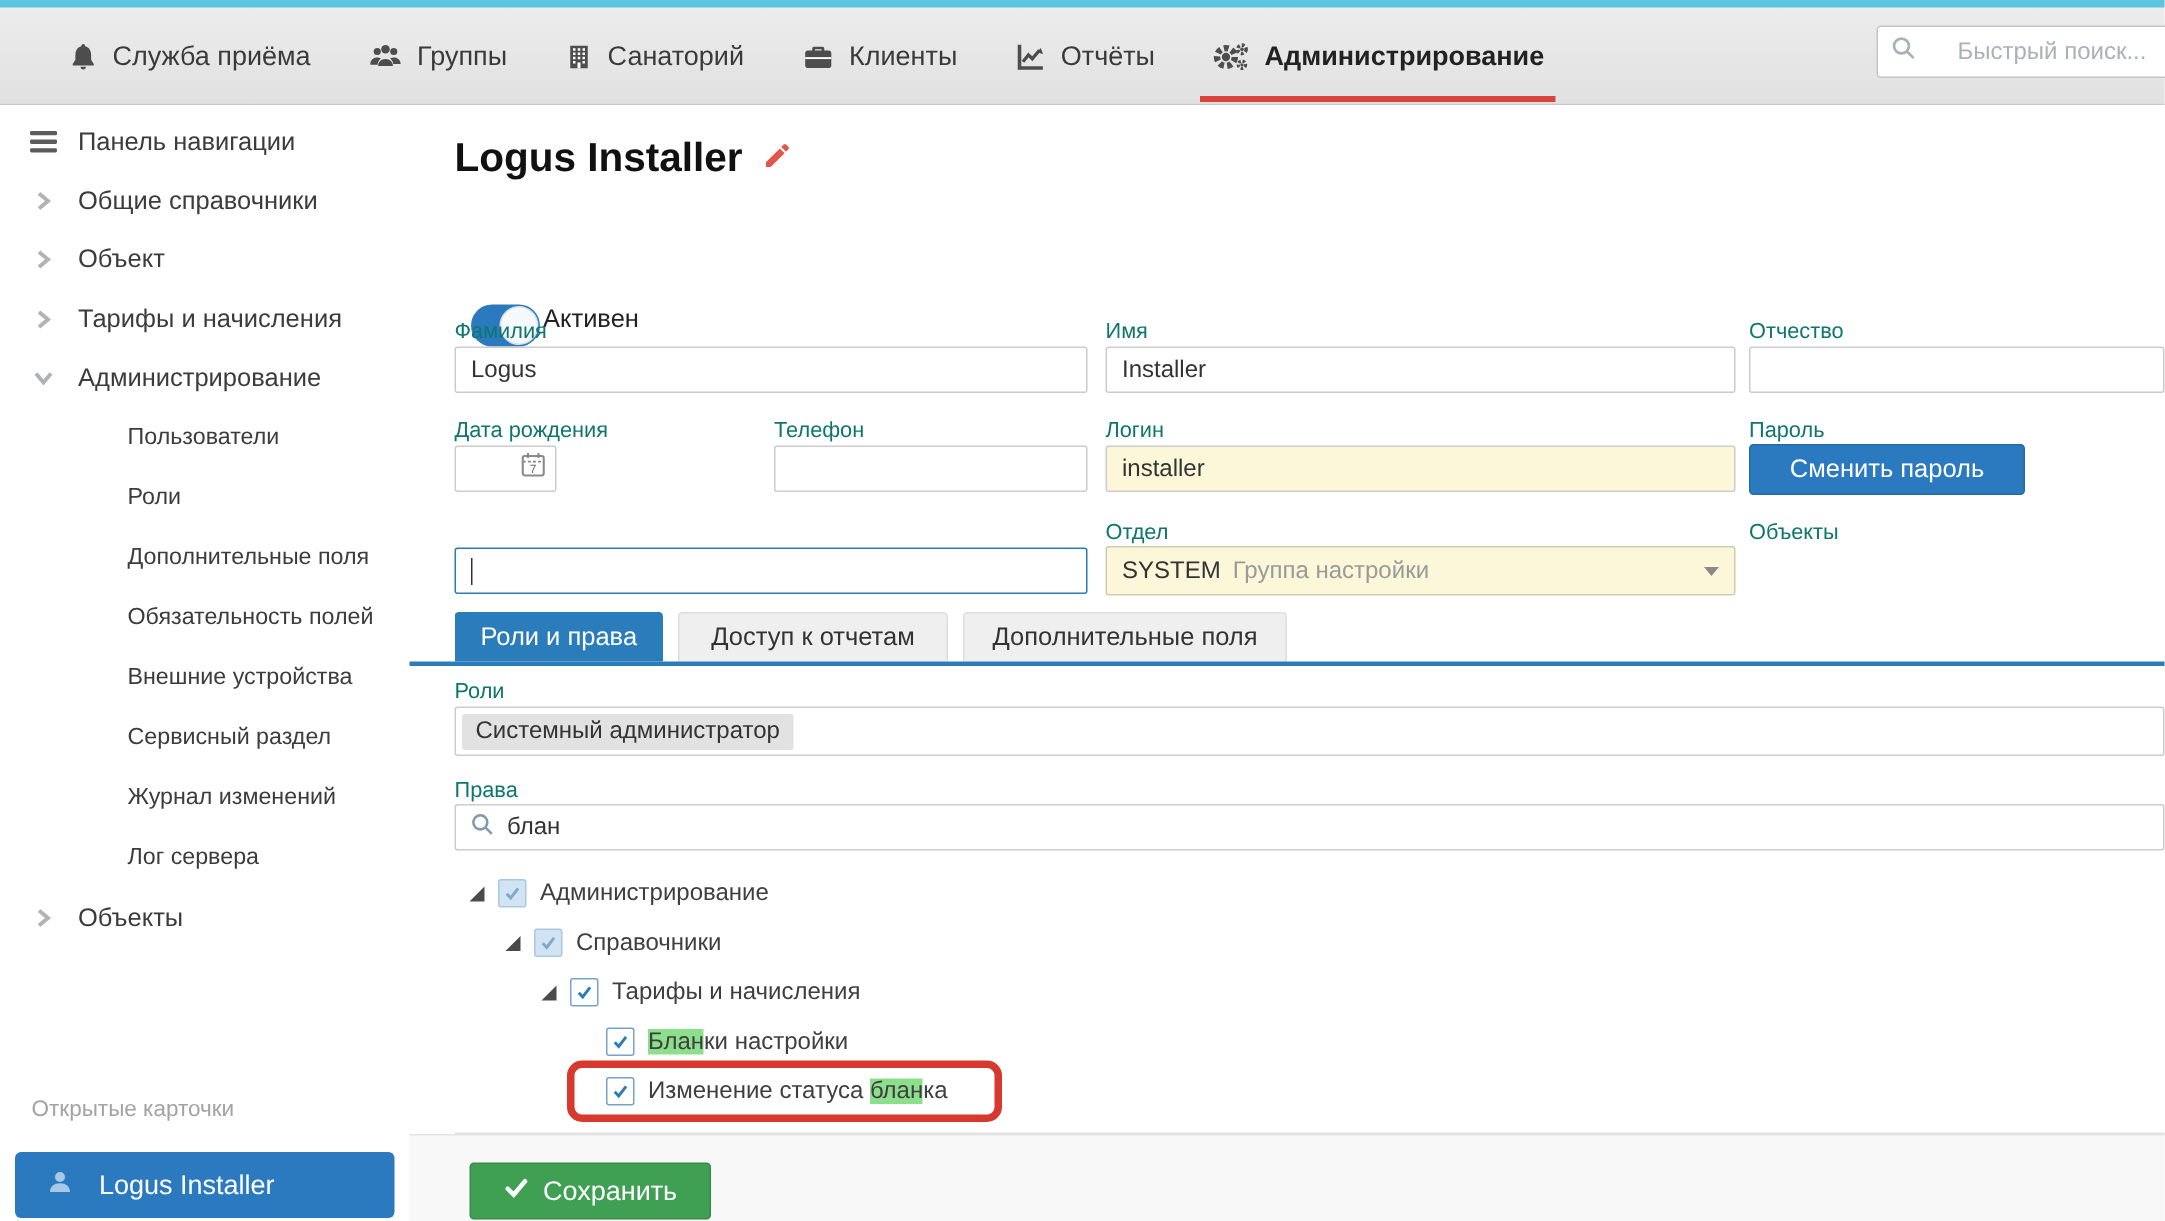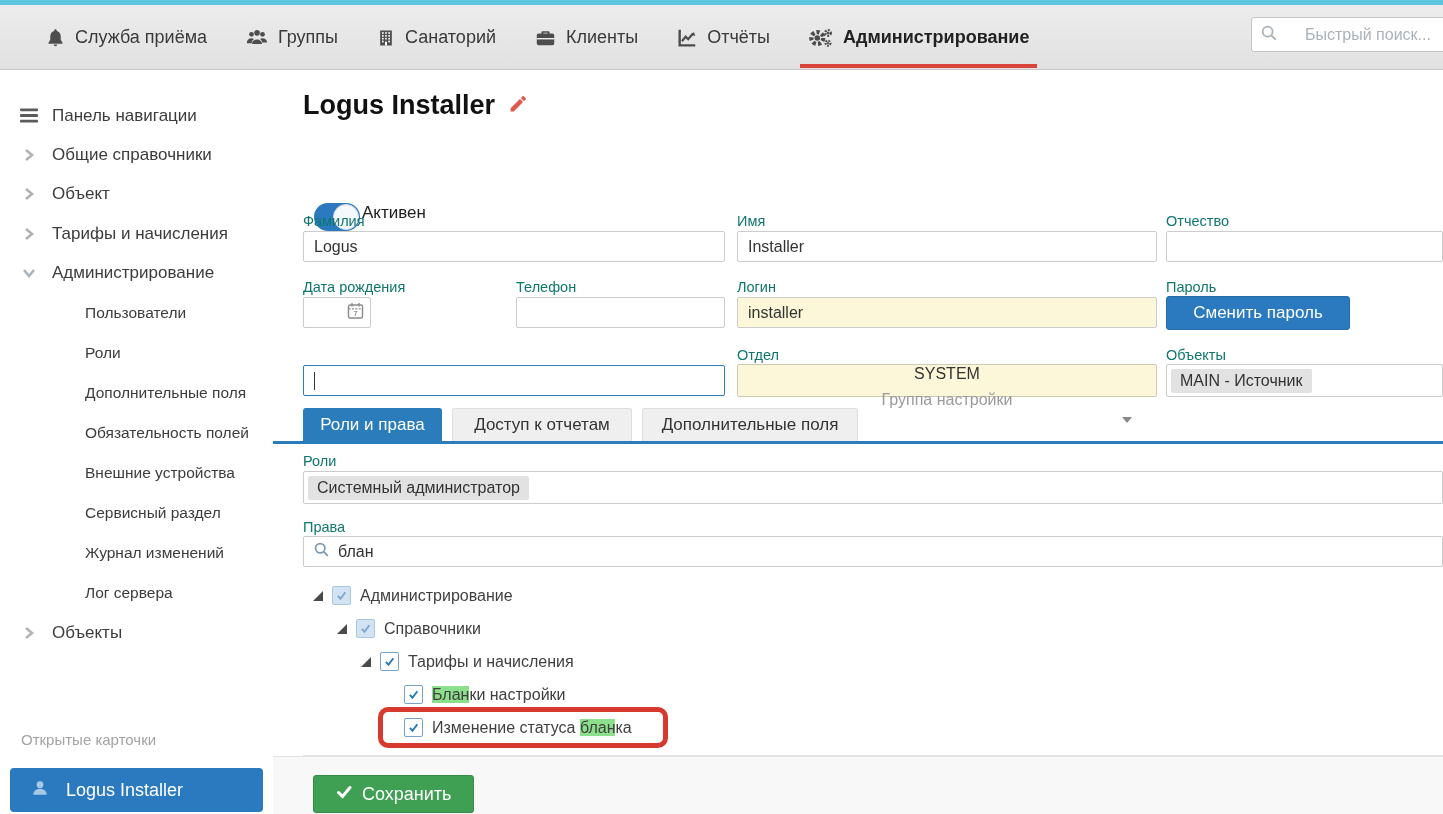--- a/index.html
+++ b/index.html
@@ -18,21 +18,21 @@
   .topnav-item.active::after { content:""; position:absolute; left:-8px; right:-8px; bottom:2px;
     height:4px; background:#d9453c; }
   .quick-search { position:absolute; right:-4px; top:17px; width:196px; height:35px; background:#fff;
     border:1px solid #c6c6c6; border-radius:3px; display:flex; align-items:center; padding:0 8px; gap:6px; }
   .quick-search input { border:none; outline:none; width:140px; font-size:16px; color:#b91c1c;
     font-family:inherit; background:transparent;margin-left:21px; }
   .quick-search input::placeholder { color:#aab2b8; }
 
   
   .sidebar { position:absolute; left:0; top:70px; width:273px; bottom:0; background:#fff; }
-  .side-list { padding-top:26px; }
+  .side-list { padding-top:5px; }
   .side-item { height:39.4px; display:flex; align-items:center; gap:14px; padding-left:20px;
     font-size:17px; color:#3c3c3c; cursor:pointer; white-space:nowrap; }
   .side-item .ico { width:18px; display:flex; justify-content:center; }
   .side-sub { height:40px; display:flex; align-items:center; padding-left:85px; font-size:15.5px;
     color:#3c3c3c; cursor:pointer; white-space:nowrap; }
   .open-cards-label { position:absolute; left:21px; bottom:66px; font-size:15px; color:#a3a3a3; }
   .open-card { position:absolute; left:10px; right:10px; bottom:2px; height:44px; background:#2b7abf;
     border-radius:4px; display:flex; align-items:center; gap:16px; padding-left:20px; color:#fff;
     font-size:18px; cursor:pointer; }
 
@@ -54,21 +54,21 @@
   .col3 { left:893px; width:277px; }
   .yellow { background:#fbf7d8; }
   .date-field { left:30px; width:68px; display:flex; align-items:center; justify-content:flex-end; padding:0 6px; }
   .phone-label { left:243px; }
   .phone-field { left:243px; width:209px; }
   .pwd-btn { position:absolute; left:893px; width:184px; height:34px; background:#2b7abf; color:#fff;
     border:1px solid #246ba8; border-radius:3px; font-size:17px; font-family:inherit; cursor:pointer; }
   .email-focus { border:1.5px solid #2b7cba; }
   .caret { display:inline-block; width:1px; height:18px; background:#333; vertical-align:middle; }
   .select-field { position:absolute; height:33px; border:1px solid #cfcbb0; border-radius:2px;
-    display:flex; align-items:center; padding:0 24px; gap:8px; cursor:pointer;flex-direction:column; }
+    display:flex; align-items:center; padding:0 10px; gap:8px; cursor:pointer; }
   .select-field .val { font-size:16px; color:#333; }
   .select-field .hint { font-size:16px; color:#9a9a9a; }
   .select-field .arrow { margin-left:auto; width:0; height:0; border-left:5px solid transparent;
     border-right:5px solid transparent; border-top:6px solid #8a8a8a; }
   .chip-field { position:absolute; height:33px; border:1px solid #ccc; border-radius:2px; background:#fff;
     display:flex; align-items:center; padding:0 4px; }
   .chip { background:#e2e2e2; border-radius:2px; padding:3px 9px; font-size:16px; color:#333; white-space:nowrap; }
 
   
   .tabs { position:absolute; left:30px; top:338px; display:flex; gap:10px; }
@@ -328,23 +328,20 @@
   <div class="f-input col1 email-focus" style="top:295px; display:flex; align-items:center;">
       <span class="caret"></span>
     </div>
   <div class="f-label col2" style="top:277px">Отдел</div>
   <div class="select-field col2 yellow" style="top:294px">
     <span class="val">SYSTEM</span>
     <span class="hint">Группа настройки</span>
     <span class="arrow"></span>
   </div>
   <div class="f-label col3" style="top:277px">Объекты</div>
-  <div class="chip-field col3" style="top:294px">
-    <span class="chip">MAIN - Источник</span>
-  </div>
 
   <div class="tabs">
     <div class="tab active" style="width:139px; padding:0;">Роли и права</div>
     <div class="tab" style="width:180px; padding:0;">Доступ к отчетам</div>
     <div class="tab" style="width:216px; padding:0;">Дополнительные поля</div>
   </div>
   <div class="tabs-line"></div>
 
   <div class="f-label" style="left:30px; top:383px">Роли</div>
   <div class="roles-box">

